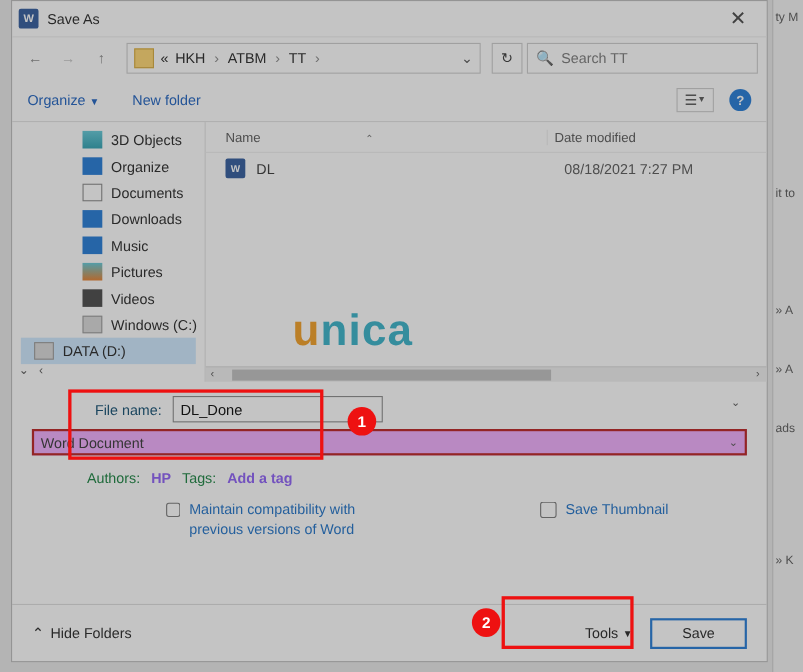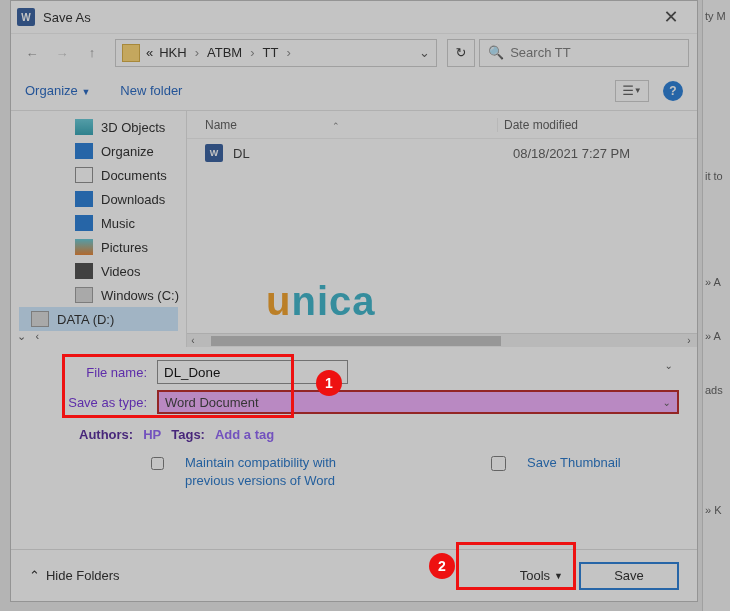--- a/index.html
+++ b/index.html
@@ -51,41 +51,41 @@
   .row .fdate { color:#555;}
   .watermark { position:absolute; left:255px; top:168px; font-size:40px; font-weight:700; letter-spacing:1px; pointer-events:none;}
   .watermark .u{color:#f39c1f;} .watermark .n{color:#33b0c8;} .watermark .i{color:#33b0c8; position:relative;}
   .watermark .c{color:#33b0c8;} .watermark .a{color:#33b0c8;}
   .hscroll{ position:absolute; left:176px; right:0; bottom:0; height:14px; background:#f0f0f0; border-top:1px solid #ddd; display:flex; align-items:center;}
   .hscroll .thumb{ height:10px; background:#bfbfbf; width:290px; margin-left:12px;}
   .hscroll .arr{ width:12px; text-align:center; color:#555; font-size:10px;}
   .hscroll .arr.right{ margin-left:auto; margin-right:2px;}
   .form { padding: 10px 18px 4px 18px; }
   .frow { display:flex; align-items:center; height:30px; }
-  .frow .lab { width:128px; text-align:right; padding-right:10px; color:#6d28d9;}
+  .frow .lab { width:128px; text-align:right; padding-right:10px; color:#0c4a6e;}
   .frow .inp { flex:1; height:24px; border:1px solid #888; padding:0 6px; background:#fff;}
   .frow .sel { flex:1; height:24px; border:2px solid #b91c1c; background:#f0abfc; display:flex; align-items:center; padding:0 6px; position:relative;}
   .frow .sel .dd, .frow .inpdd { position:absolute; right:6px; color:#555; font-size:10px;}
   .frow .inpwrap{ flex:1; position:relative;}
   .redbox1 { border:3px solid #e11; position:absolute; left:62px; top:354px; width:232px; height:64px; z-index:60; pointer-events:none;}
   .badge { position:absolute; width:26px; height:26px; border-radius:50%; background:#e11; color:#fff; font-weight:bold; display:flex; align-items:center; justify-content:center; font-size:14px; z-index:60;}
   .badge.b1{ left:316px; top:370px;}
   .badge.b2{ left:429px; top:553px;}
   .meta { display:flex; padding: 6px 18px 4px 68px; gap: 10px; }
-  .meta .mlab { color:#4c1d95;font-weight:bold;}
+  .meta .mlab { color:#15803d;}
   .meta .mval { color:#8b5cf6;font-weight:bold;}
   .meta .col2 { display:flex; gap:10px;}
   .checks { display:flex; padding: 8px 18px 4px 140px; gap: 150px;}
-  .checks label { display:flex; align-items:flex-start; gap:21px; color:#1a6fc7; max-width:190px; line-height:1.4;}
+  .checks label { display:flex; align-items:flex-start; gap:8px; color:#1a6fc7; max-width:190px; line-height:1.4;}
   .checks input { width:15px; height:15px; margin-top:2px;}
   .footer { position:absolute; left:0; right:0; bottom:0; height:52px; border-top:1px solid #ddd; display:flex; align-items:center; padding:0 18px;}
   .footer .hide { display:flex; align-items:center; gap:6px; color:#222;}
   .footer .right { margin-left:auto; display:flex; align-items:center; gap:16px;}
   .footer .tools { color:#222; display:flex; align-items:center; gap:4px;}
-  .btn { width:100px; height:28px; border:1px solid #999; background:#efefef; display:flex; align-items:center; justify-content:center; color:#222;}
+  .btn { width:88px; height:28px; border:1px solid #999; background:#efefef; display:flex; align-items:center; justify-content:center; color:#222;}
   .btn.primary { border:2px solid #1e78d6; background:#fff;}
   .redbox2 { border:3px solid #e11; position:absolute; left:456px; top:542px; width:120px; height:48px; z-index:60; pointer-events:none;}
   .bg-strip { position:absolute; right:0; top:0; width:28px; height:100%; background:#f4f4f4; border-left:1px solid #ccc; color:#555; font-size:11px;}
   .bg-strip div { padding:4px 2px; white-space:nowrap;}
 </style>
 </head>
 <body>
 
 <div class="bg-strip">
   <div style="margin-top:6px">ty M</div>
@@ -200,21 +200,20 @@
 
   <div class="form">
     <div class="frow">
       <div class="lab">File name:</div>
       <div class="inpwrap">
         <input class="inp" value="DL_Done" style="">
         <span class="inpdd">⌄</span>
       </div>
     </div>
     <div class="frow">
-      <div class="lab">Save as type:</div>
       <div class="sel">
         <span>Word Document</span>
         <span class="dd">⌄</span>
       </div>
     </div>
   </div>
 
   <div class="meta">
     <span class="mlab">Authors:</span>
     <span class="mval">HP</span>

